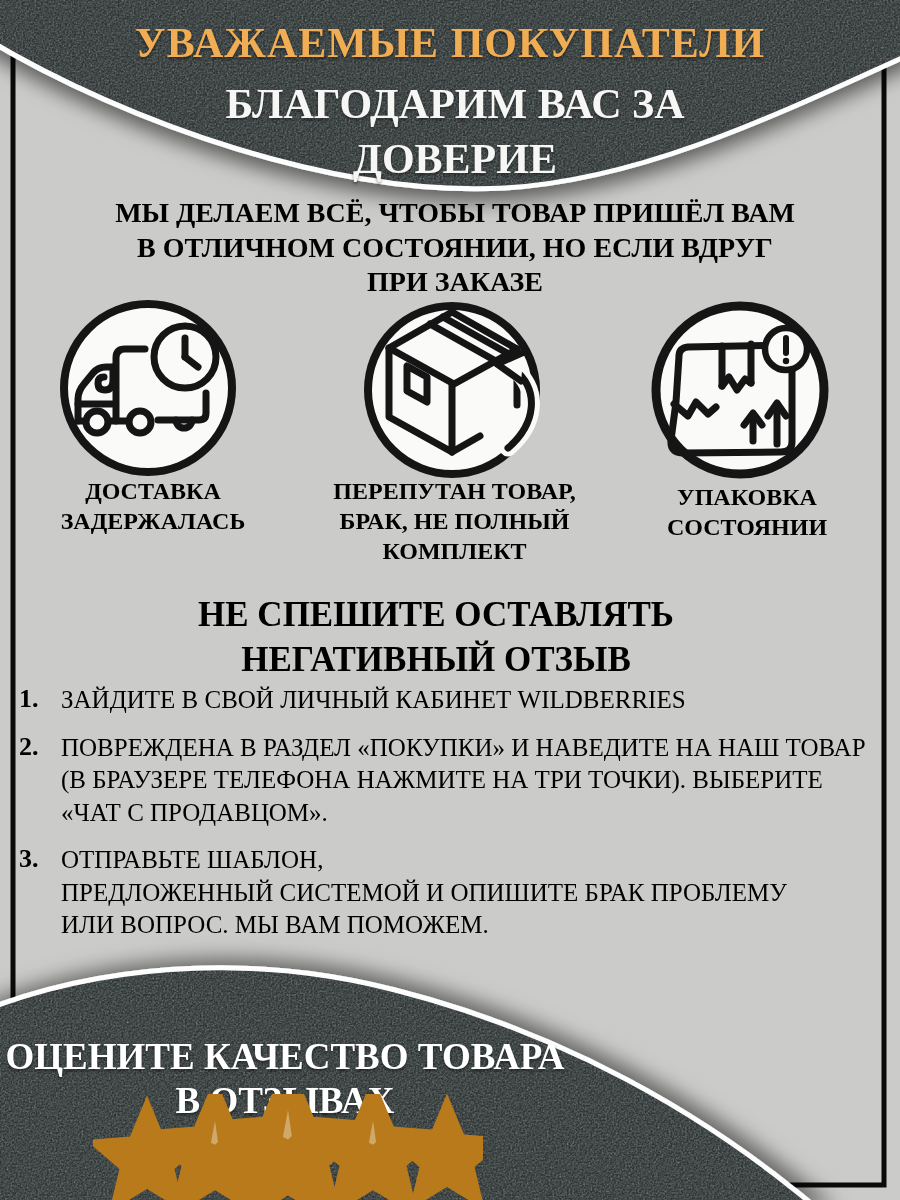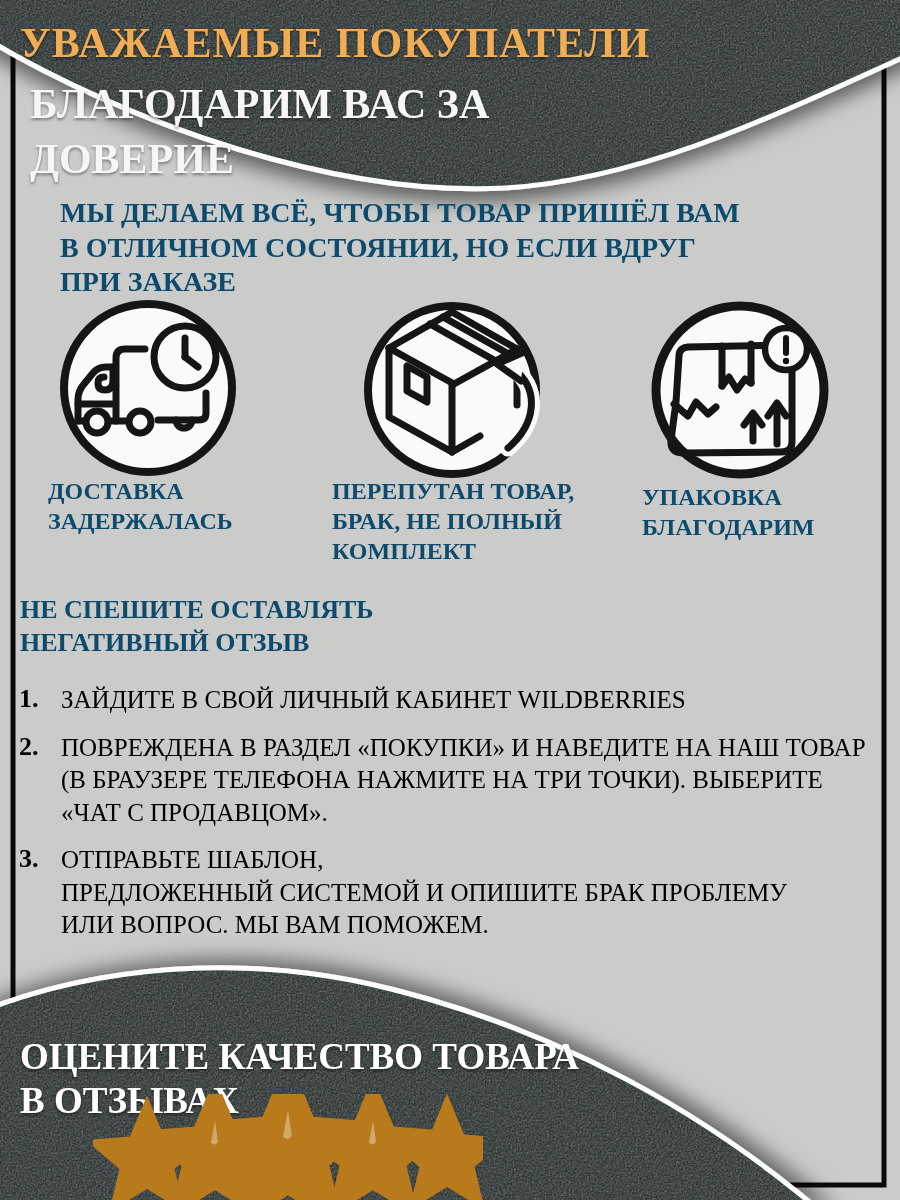--- a/index.html
+++ b/index.html
@@ -3,30 +3,30 @@
 <meta charset="utf-8">
 <style>
   html,body{margin:0;padding:0;}
   body{background:#9a9a9a;}
   .canvas{
     position:relative; width:900px; height:1200px; overflow:hidden;
     background:#cbcbc9;
     font-family:"Liberation Serif", serif;
     -webkit-font-smoothing:antialiased;
   }
-  .txt{position:absolute; font-weight:700; white-space:pre-line; color:#0c4a6e;}
-  .center{text-align:left;padding-left:20px;}
+  .txt{position:absolute; font-weight:700; white-space:pre-line; color:#000000;}
+  .center{text-align:center;}
   .hdr-title{top:19px; left:0; right:0; font-size:42px; letter-spacing:1px; color:#f1ad53; text-shadow:0 2px 3px rgba(0,0,0,.45);}
   .hdr-sub{top:77px; left:10px; right:0; font-size:42px; line-height:1.32; color:#f6f6f4; text-shadow:0 2px 3px rgba(0,0,0,.4);}
   .intro{top:196px; left:40px; right:30px; font-size:28px; line-height:1.24;}
   .issue-label{font-size:24px; line-height:1.24;}
   .issue-0{top:477px; left:28px;  width:250px;}
   .issue-1{top:477px; left:312px; width:285px;}
   .issue-2{top:483px; left:622px; width:250px;}
-  .warning{top:593px; left:0; right:28px; font-size:26px; line-height:1.28;}
+  .warning{top:593px; left:0; right:28px; font-size:35px; line-height:1.28;}
   .steps{position:absolute; left:16px; top:684px; right:14px;}
   .step{display:flex; margin-bottom:15px;}
   .step-num{width:42px; flex:0 0 42px; font-size:26px; font-weight:700; padding-left:3px;}
   .step-text{font-size:25px; line-height:1.3; font-weight:400; white-space:pre-line;}
   .step:nth-child(3){margin-bottom:7px;}
   .ftr-title{top:1022px; left:0; width:570px; font-size:37px; line-height:1.2; color:#ffffff; text-shadow:0 2px 3px rgba(0,0,0,.5);margin-top:13px;}
   .bg, .stars{position:absolute; left:0; top:0;}
   .stars{left:93px; top:1094px;}
 </style>
 </head>
@@ -128,21 +128,21 @@
   <div class="txt center intro">МЫ ДЕЛАЕМ ВСЁ, ЧТОБЫ ТОВАР ПРИШЁЛ ВАМ
 В ОТЛИЧНОМ СОСТОЯНИИ, НО ЕСЛИ ВДРУГ
 ПРИ ЗАКАЗЕ</div>
 
   <div class="txt center issue-label issue-0">ДОСТАВКА
 ЗАДЕРЖАЛАСЬ</div>
   <div class="txt center issue-label issue-1">ПЕРЕПУТАН ТОВАР,
 БРАК, НЕ ПОЛНЫЙ
 КОМПЛЕКТ</div>
   <div class="txt center issue-label issue-2">УПАКОВКА
-БЛАГОДАРИМ</div>
+СОСТОЯНИИ</div>
 
   <div class="txt center warning">НЕ СПЕШИТЕ ОСТАВЛЯТЬ
 НЕГАТИВНЫЙ ОТЗЫВ</div>
 
   <div class="steps">
     <div class="step">
       <div class="step-num">1.</div>
       <div class="step-text">ЗАЙДИТЕ В СВОЙ ЛИЧНЫЙ КАБИНЕТ  WILDBERRIES</div>
     </div>
     <div class="step">

